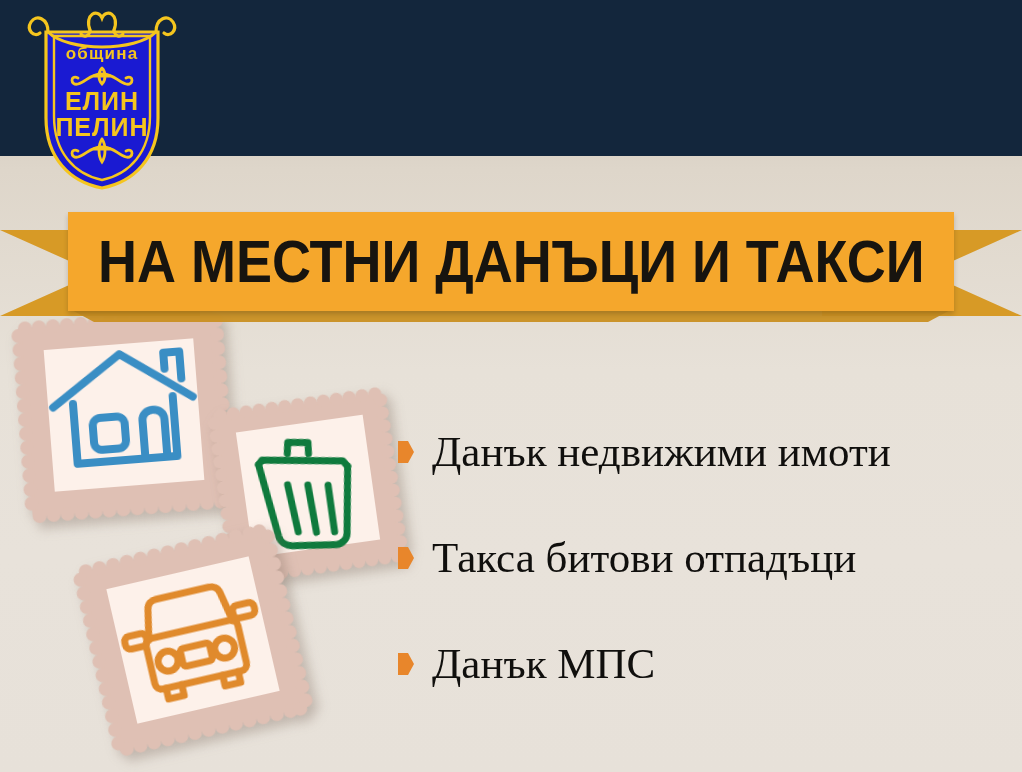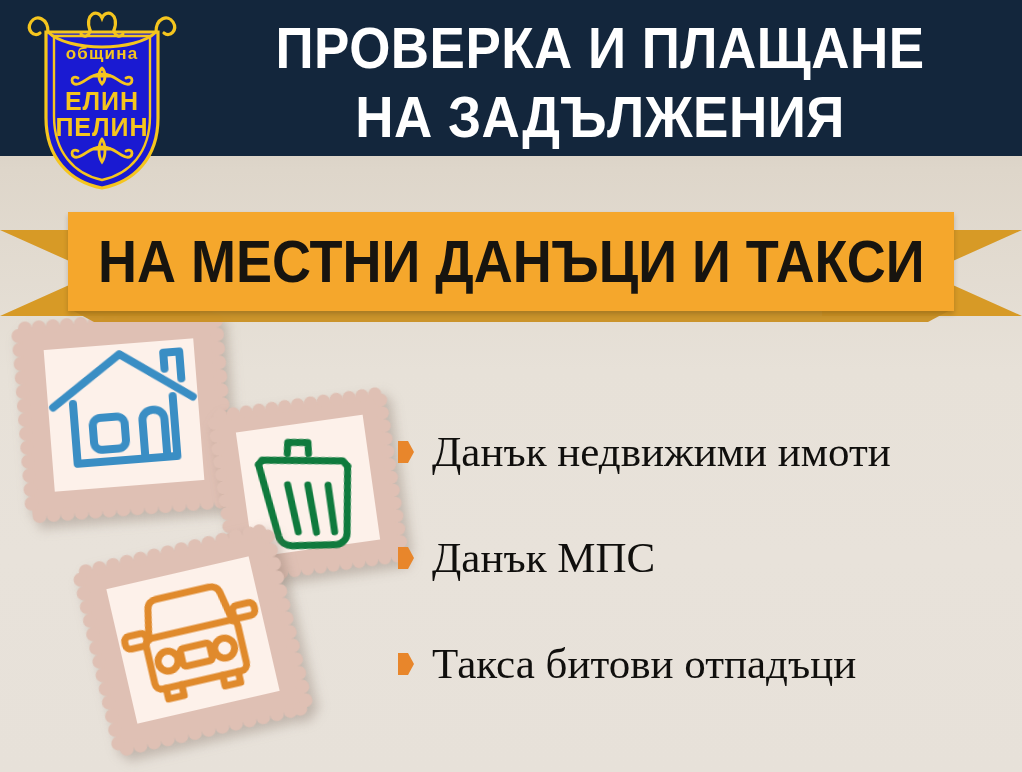--- a/index.html
+++ b/index.html
@@ -143,24 +143,20 @@
           <path d="M60 145 C52 141 52 153 60 151 C68 149 72 141 84 141 C96 141 100 149 108 151 C116 153 116 141 108 145"></path>
           <path d="M84 133 C80 139 80 150 84 156 C88 150 88 139 84 133"></path>
           <path d="M76 143 L92 143"></path>
         </g>
         <text x="84" y="53" text-anchor="middle" fill="#f5c51e" font-family="Liberation Sans, sans-serif" font-size="17" font-weight="bold" letter-spacing="1.2">община</text>
         <text x="84" y="104" text-anchor="middle" fill="#f5c51e" font-family="Liberation Sans, sans-serif" font-size="25" font-weight="bold" letter-spacing="1">ЕЛИН</text>
         <text x="84" y="130" text-anchor="middle" fill="#f5c51e" font-family="Liberation Sans, sans-serif" font-size="25" font-weight="bold" letter-spacing="1">ПЕЛИН</text>
       </svg>
     </div>
 
-    <div class="title-block">
-      <div class="title-line">ПРОВЕРКА И ПЛАЩАНЕ</div>
-      <div class="title-line">НА ЗАДЪЛЖЕНИЯ</div>
-    </div>
   </div>
 
   <div class="ribbon">
     <div class="ribbon-tail left"></div>
     <div class="ribbon-tail right"></div>
     <div class="ribbon-shadow"></div>
     <div class="ribbon-main">
       <div class="ribbon-text">НА МЕСТНИ ДАНЪЦИ И ТАКСИ</div>
     </div>
   </div>
@@ -387,21 +383,21 @@
     </svg>
   </div>
 
   <div class="bullets">
     <div class="bullet-row">
       <span class="bullet-mark"></span>
       <span class="bullet-text">Данък недвижими имоти</span>
     </div>
     <div class="bullet-row">
       <span class="bullet-mark"></span>
-      <span class="bullet-text">Данък МПС</span>
+      <span class="bullet-text">Такса битови отпадъци</span>
     </div>
     <div class="bullet-row">
       <span class="bullet-mark"></span>
-      <span class="bullet-text">Такса битови отпадъци</span>
+      <span class="bullet-text">Данък МПС</span>
     </div>
   </div>
 
 </div>
 
 </body></html>

